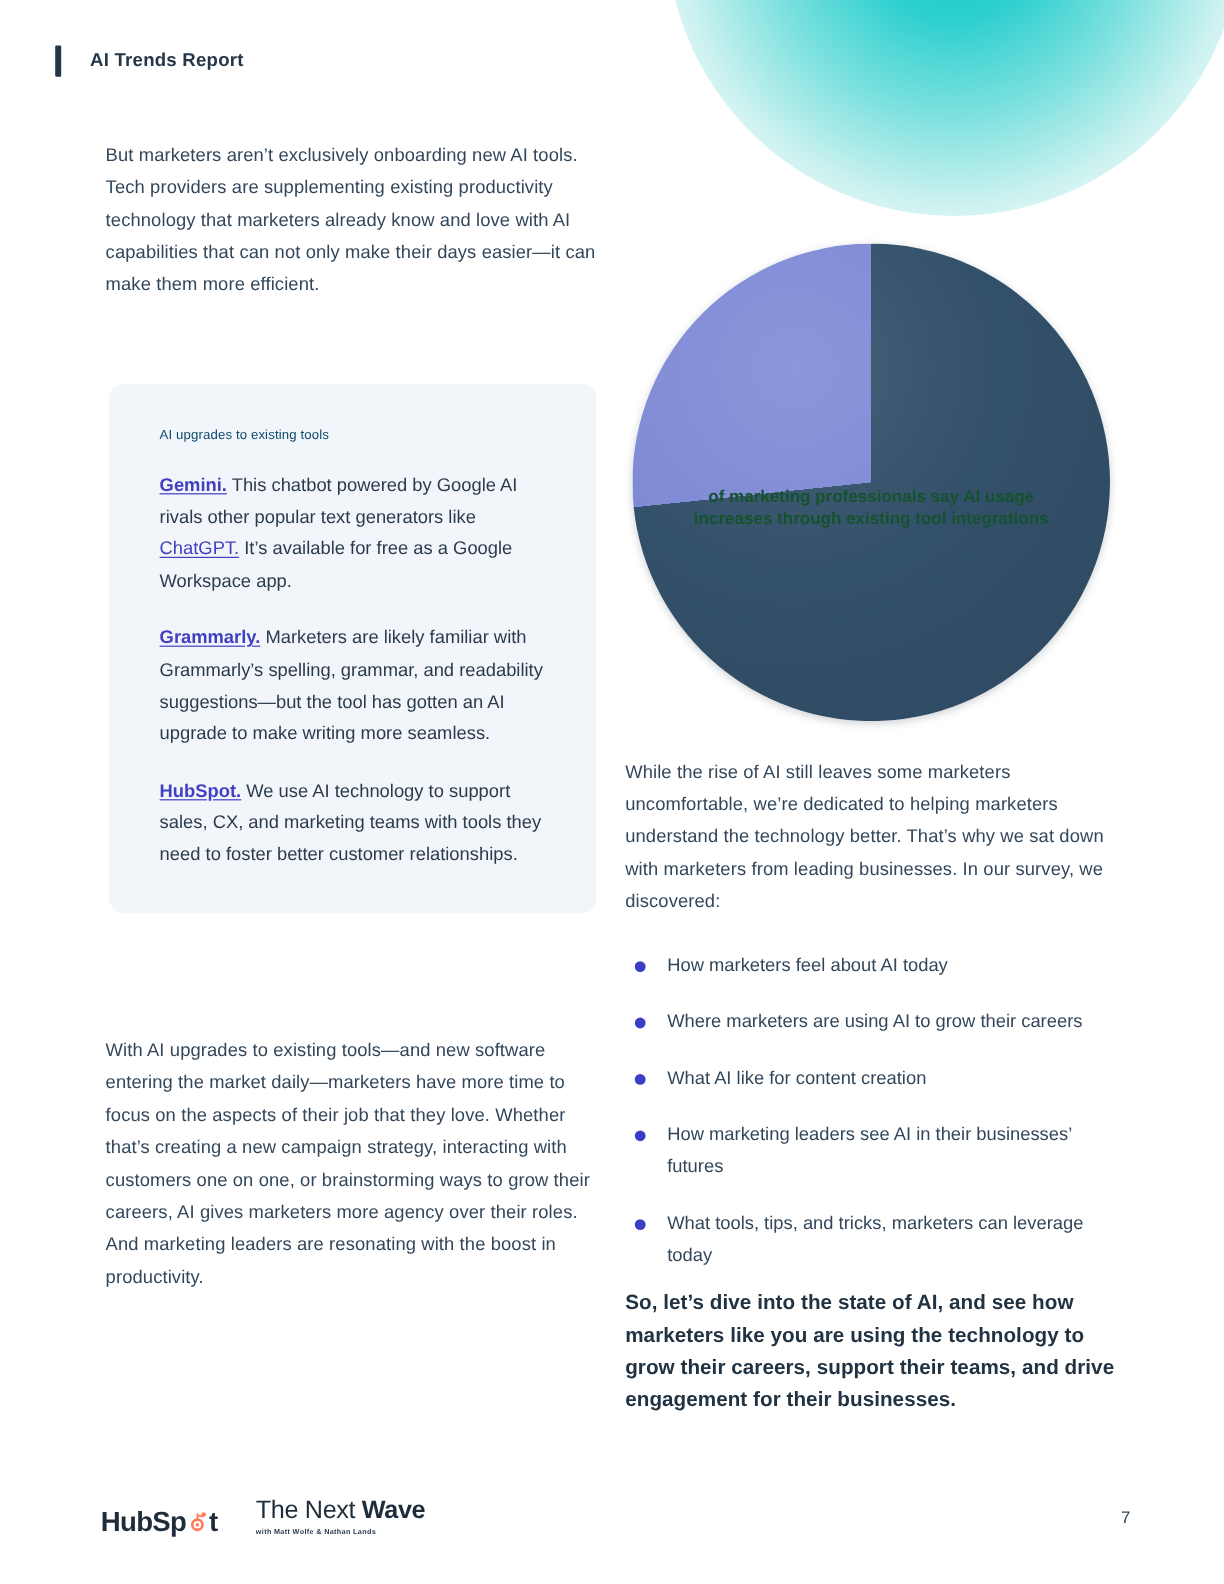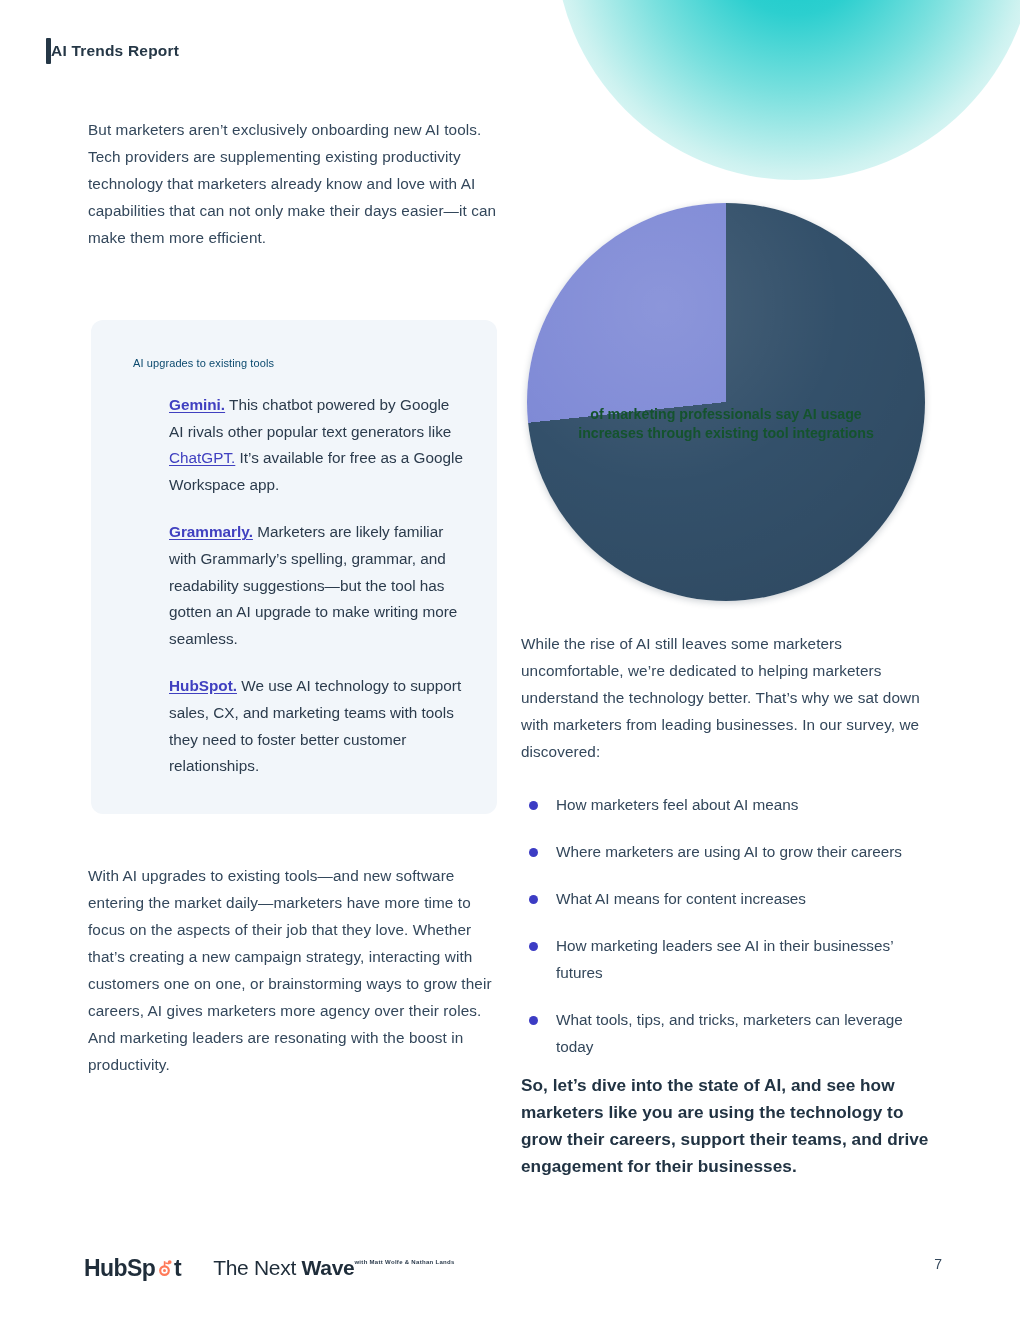--- a/index.html
+++ b/index.html
@@ -37,20 +37,21 @@
     pointer-events: none;
   }
 
   
   .header {
     position: absolute;
     top: 38px;
     left: 46px;
     display: flex;
     align-items: center;
+    gap: 24px;
   }
   .header-bar {
     width: 5px;
     height: 26px;
     background: #253746;
     border-radius: 1px;
   }
   .header-title {
     font-size: 15.5px;
     font-weight: bold;
@@ -94,21 +95,20 @@
     font-weight: normal;
     color: #0c4a6e;
     margin-bottom: 23px;
     letter-spacing: 0.1px;
   }
   .callout p {
     font-size: 15.3px;
     line-height: 26.6px;
     color: #2b3b4c;
     margin-bottom: 21px;
-    margin-left: 36px;
   }
   .callout p:last-child { margin-bottom: 0; }
   .link {
     color: #4040c0;
     font-weight: bold;
     text-decoration: underline;
     text-underline-offset: 2px;
   }
   .link-inline {
     color: #4040c0;
@@ -238,21 +238,21 @@
     display: inline-block;
     position: relative;
     width: 17px;
     height: 17px;
     margin: 0 1px;
     vertical-align: -1px;
   }
   .hs-sprocket svg { display:block; }
   .nextwave-logo {
     display: flex;
-    flex-direction: row;
+    flex-direction: column;
     align-items: flex-start;
     padding-bottom: 2px;
   }
   .nw-main {
     font-size: 21px;
     color: #1f2d3a;
     letter-spacing: -0.3px;
     white-space: nowrap;
   }
   .nw-main .nw-bold { font-weight: bold; }
@@ -314,29 +314,29 @@
       <div class="pie-caption">of marketing professionals say AI usage increases through existing tool integrations</div>
     </div>
   </div>
 
   <div class="col-right">
     <p class="body">While the rise of AI still leaves some marketers uncomfortable, we’re dedicated to helping marketers understand the technology better. That’s why we sat down with marketers from leading businesses. In our survey, we discovered:</p>
 
     <ul class="bullets">
       <li>
         <span class="bullet-dot"></span>
-        <span>How marketers feel about AI means</span>
+        <span>How marketers feel about AI today</span>
       </li>
       <li>
         <span class="bullet-dot"></span>
         <span>Where marketers are using AI to grow their careers</span>
       </li>
       <li>
         <span class="bullet-dot"></span>
-        <span>What AI means for content increases</span>
+        <span>What AI like for content creation</span>
       </li>
       <li>
         <span class="bullet-dot"></span>
         <span>How marketing leaders see AI in their businesses’ futures</span>
       </li>
       <li>
         <span class="bullet-dot"></span>
         <span>What tools, tips, and tricks, marketers can leverage today</span>
       </li>
     </ul>

